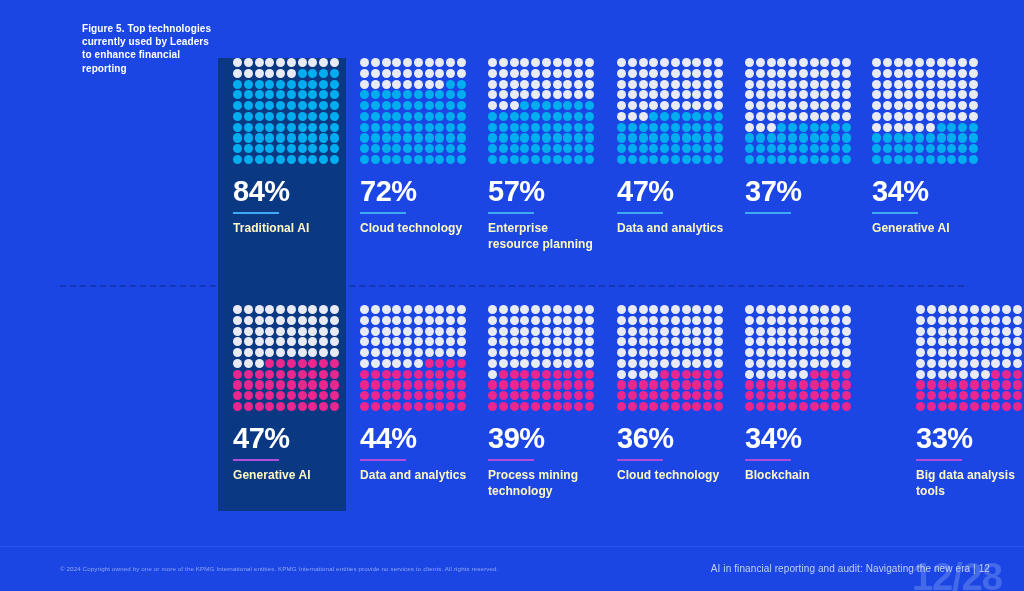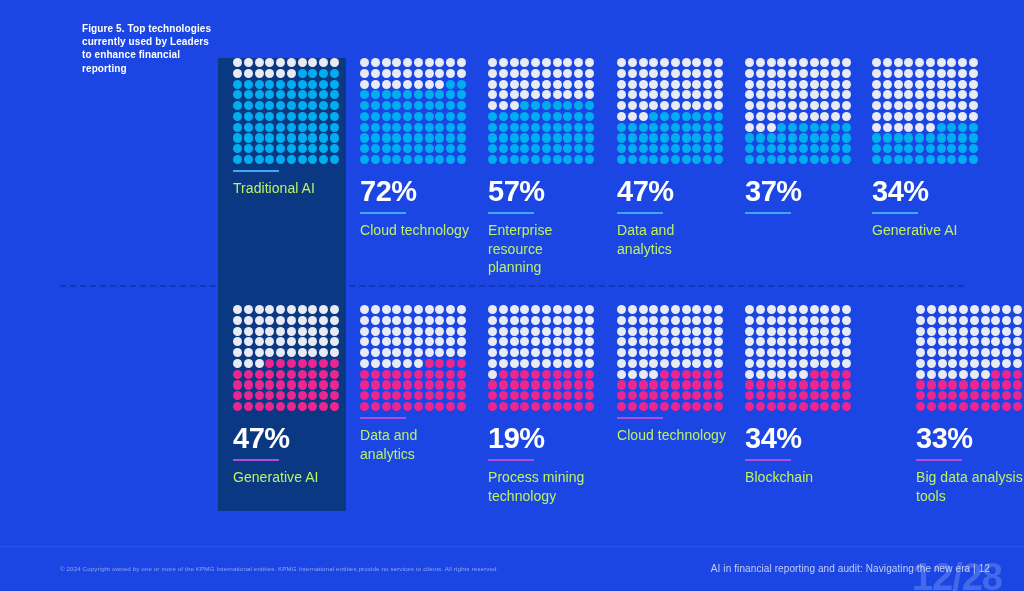--- a/index.html
+++ b/index.html
@@ -59,22 +59,23 @@
 
   .pct{
     margin-top:13px;
     color:#FFFFFF;font-size:29px;font-weight:bold;line-height:1;
     letter-spacing:-0.5px;
   }
   .rule{height:2px;width:46px;margin-top:6px;}
   .rule.cyan{background:#3FA9F5;}
   .rule.pink{background:#B04CD8;}
   .label{
-    margin-top:7px;color:#bef264;font-size:14px;line-height:1.33;
+    margin-top:7px;color:#fef9c3;font-size:12px;line-height:1.33;
     letter-spacing:0.05px;
+    font-weight:bold;
   }
 
   
   .footer-rule{
     position:absolute;left:0;top:546px;width:1024px;height:1px;background:#2B53E8;
   }
   .footer-left{
     position:absolute;left:60px;top:565px;
     color:#8FA6F2;font-size:6.2px;letter-spacing:0.12px;white-space:nowrap;
   }
@@ -198,20 +199,21 @@
           <div class="dot on-cyan"></div>
           <div class="dot on-cyan"></div>
           <div class="dot on-cyan"></div>
           <div class="dot on-cyan"></div>
           <div class="dot on-cyan"></div>
           <div class="dot on-cyan"></div>
           <div class="dot on-cyan"></div>
           <div class="dot on-cyan"></div>
           <div class="dot on-cyan"></div>
         </div>
+        <div class="pct">84%</div>
         <div class="rule cyan"></div>
         <div class="label">Traditional AI</div>
       </div>
       <div class="col" style="left: 360px;">
         <div class="waffle">
           <div class="dot"></div>
           <div class="dot"></div>
           <div class="dot"></div>
           <div class="dot"></div>
           <div class="dot"></div>
@@ -947,20 +949,21 @@
           <div class="dot on-pink"></div>
           <div class="dot on-pink"></div>
           <div class="dot on-pink"></div>
           <div class="dot on-pink"></div>
           <div class="dot on-pink"></div>
           <div class="dot on-pink"></div>
           <div class="dot on-pink"></div>
           <div class="dot on-pink"></div>
           <div class="dot on-pink"></div>
         </div>
+        <div class="pct">44%</div>
         <div class="rule pink"></div>
         <div class="label">Data and analytics</div>
       </div>
       <div class="col" style="left: 488px;">
         <div class="waffle">
           <div class="dot"></div>
           <div class="dot"></div>
           <div class="dot"></div>
           <div class="dot"></div>
           <div class="dot"></div>
@@ -1053,21 +1056,21 @@
           <div class="dot on-pink"></div>
           <div class="dot on-pink"></div>
           <div class="dot on-pink"></div>
           <div class="dot on-pink"></div>
           <div class="dot on-pink"></div>
           <div class="dot on-pink"></div>
           <div class="dot on-pink"></div>
           <div class="dot on-pink"></div>
           <div class="dot on-pink"></div>
         </div>
-        <div class="pct">19%</div>
+        <div class="pct">39%</div>
         <div class="rule pink"></div>
         <div class="label">Process mining technology</div>
       </div>
       <div class="col" style="left: 617px;">
         <div class="waffle">
           <div class="dot"></div>
           <div class="dot"></div>
           <div class="dot"></div>
           <div class="dot"></div>
           <div class="dot"></div>
@@ -1160,20 +1163,21 @@
           <div class="dot on-pink"></div>
           <div class="dot on-pink"></div>
           <div class="dot on-pink"></div>
           <div class="dot on-pink"></div>
           <div class="dot on-pink"></div>
           <div class="dot on-pink"></div>
           <div class="dot on-pink"></div>
           <div class="dot on-pink"></div>
           <div class="dot on-pink"></div>
         </div>
+        <div class="pct">36%</div>
         <div class="rule pink"></div>
         <div class="label">Cloud technology</div>
       </div>
       <div class="col" style="left: 745px;">
         <div class="waffle">
           <div class="dot"></div>
           <div class="dot"></div>
           <div class="dot"></div>
           <div class="dot"></div>
           <div class="dot"></div>

